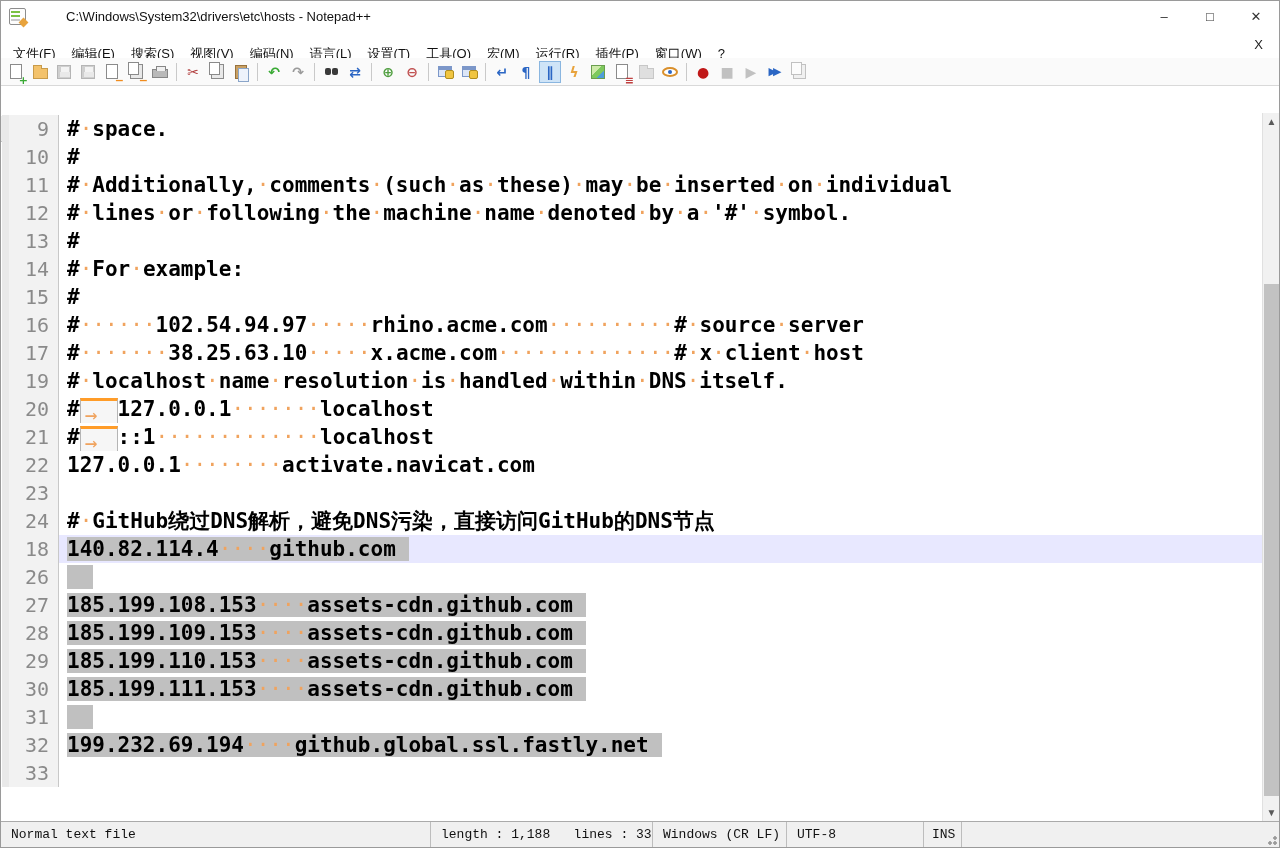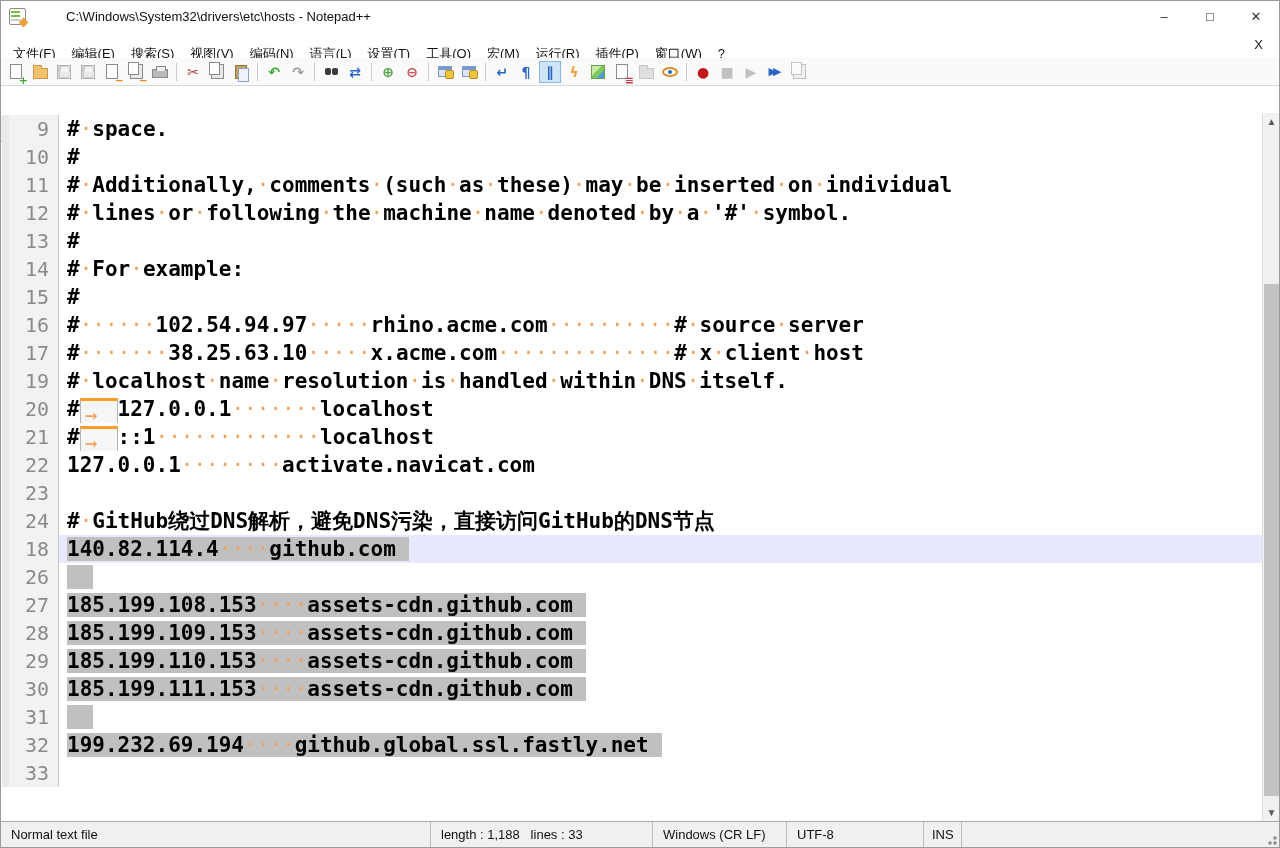--- a/index.html
+++ b/index.html
@@ -99,21 +99,21 @@
   #vscroll { position:absolute; top:0; right:0; width:17px; bottom:0; background:#f1f1f1;
              border-left:1px solid #e0e0e0; }
   .sb-arrow { position:absolute; left:0; width:17px; height:17px; color:#5a5a5a; font-size:10px;
               text-align:center; line-height:17px; }
   #sb-up { top:0; }
   #sb-down { bottom:0; }
   #sb-thumb { position:absolute; left:1px; width:15px; top:171px; height:512px; background:#c2c2c2; }
 
   
   #statusbar { position:absolute; left:0; right:0; bottom:0; height:26px; background:#f0f0f0;
-               border-top:1px solid #aaa; display:flex; align-items:stretch; font-size:13px; color:#111; }
+               border-top:1px solid #aaa; display:flex; align-items:stretch; font-size:13px; color:#111;font-family:Liberation Mono, monospace; }
   .st { display:flex; align-items:center; padding-left:10px; white-space:pre; border-right:1px solid #bdbdbd; }
   #st-doctype { width:430px; }
   #st-length  { width:222px; }
   #st-pos     { width:303px; }
   #st-eol     { width:134px; }
   #st-enc     { width:137px; }
   #st-ins     { width:38px; padding-left:8px; }
   #st-grip { flex:1; border-right:none; position:relative; }
   #st-grip::after { content:""; position:absolute; right:2px; bottom:2px; width:12px; height:12px;
         background:

